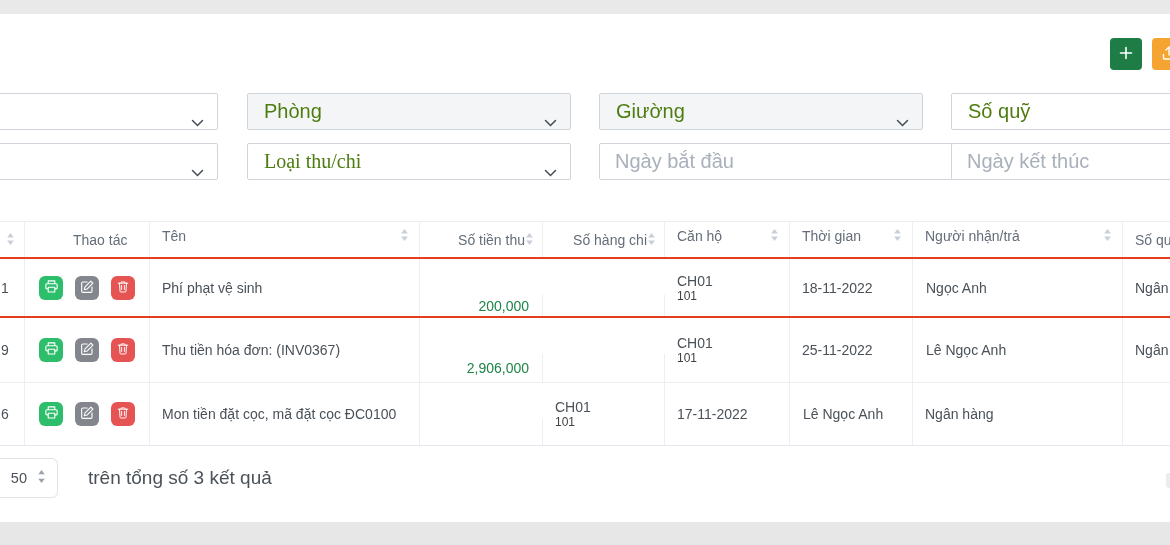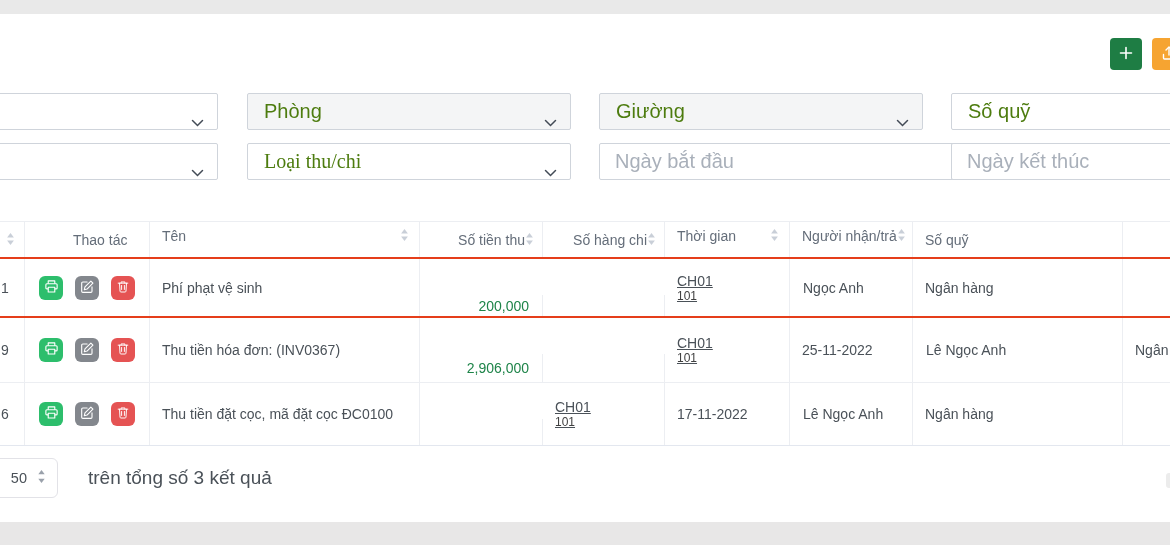--- a/index.html
+++ b/index.html
@@ -39,21 +39,21 @@
   .cell.sb{justify-content:space-between;padding:0 10px 8px 12px;}
   .cell.end{justify-content:flex-end;}
   .c0{justify-content:flex-end;padding-right:9px;}
   .c0-body{padding-left:1px;justify-content:flex-start;}
   .c-act-h{padding-left:8px;margin-left:40px;}
   .c-act{padding-left:14px;gap:12px;}
   .c-amt-h{padding-right:8px;}
   .c-amt{padding-right:13px;margin-top:36px;}
   .amt-in{color:var(--amount_in,#1e8449);}
   .c-name{padding-left:12px;}
-  .c-apt{flex-direction:column;align-items:flex-start;justify-content:center;padding-left:12px;text-decoration:underline;}
+  .c-apt{flex-direction:column;align-items:flex-start;justify-content:center;padding-left:12px;}
   .c-apt .sub{font-size:12px;color:#404040;margin-top:0;text-align:center;}
   .c-pad{padding-left:12px;}
   .abtn{width:24px;height:24px;border:none;border-radius:6px;display:flex;align-items:center;
         justify-content:center;cursor:pointer;padding:0;flex:0 0 auto;}
   .abtn.print{background:var(--print_button,#2dbe6c);}
   .abtn.edit{background:var(--edit_button,#83878d);}
   .abtn.del{background:var(--delete_button,#e55353);}
 
   
   .psize{position:absolute;left:-62px;top:458px;width:120px;height:40px;box-sizing:border-box;
@@ -151,20 +151,27 @@
             </svg></span>
       </div>
       <div class="cell end c-amt-h">
         <span>Số hàng chi</span>
         <span><svg width="9" height="12" viewBox="0 0 9 12" fill="#c9cfd8">
               <path d="M4.5 0l3.4 4.4H1.1z"></path>
               <path d="M4.5 12L1.1 7.6h6.8z"></path>
             </svg></span>
       </div>
       <div class="cell sb">
+        <span>Căn hộ</span>
+        <span><svg width="9" height="12" viewBox="0 0 9 12" fill="#c9cfd8">
+              <path d="M4.5 0l3.4 4.4H1.1z"></path>
+              <path d="M4.5 12L1.1 7.6h6.8z"></path>
+            </svg></span>
+      </div>
+      <div class="cell sb">
         <span>Thời gian</span>
         <span><svg width="9" height="12" viewBox="0 0 9 12" fill="#c9cfd8">
               <path d="M4.5 0l3.4 4.4H1.1z"></path>
               <path d="M4.5 12L1.1 7.6h6.8z"></path>
             </svg></span>
       </div>
       <div class="cell sb">
         <span>Người nhận/trả</span>
         <span><svg width="9" height="12" viewBox="0 0 9 12" fill="#c9cfd8">
               <path d="M4.5 0l3.4 4.4H1.1z"></path>
@@ -209,20 +216,23 @@
       <div class="cell end c-amt amt-in">
           <span>200,000</span>
         </div>
       <div class="cell end c-amt">
           <span></span>
         </div>
       <div class="cell c-apt">
           <span>CH01</span>
           <span class="sub">101</span>
         </div>
+      <div class="cell c-pad">
+          <span>18-11-2022</span>
+        </div>
       <div class="cell" style="padding-left:13px;">
           <span>Ngọc Anh</span>
         </div>
       <div class="cell c-pad">
           <span>Ngân hàng</span>
         </div>
     </div>
 
     <div class="trow r2">
       <div class="cell c0-body">
@@ -296,21 +306,21 @@
         <button class="abtn del">
             <span><svg width="14" height="15" viewBox="0 0 16 16" fill="none" stroke="#fff" stroke-width="1.1" stroke-linecap="round" stroke-linejoin="round">
                 <path d="M2.5 4.2h11"></path>
                 <path d="M5.8 4.2V2.8h4.4v1.4"></path>
                 <path d="M4 4.2l.6 9.2c0 .5.5.9 1 .9h4.8c.5 0 1-.4 1-.9l.6-9.2"></path>
                 <path d="M6.4 6.8v4.6M9.6 6.8v4.6"></path>
               </svg></span>
           </button>
       </div>
       <div class="cell c-name">
-          <span>Thu tiền đặt cọc, mã đặt cọc ĐC0100</span>
+          <span>Mon tiền đặt cọc, mã đặt cọc ĐC0100</span>
         </div>
       <div class="cell end c-amt">
           <span></span>
         </div>
       <div class="cell c-apt">
           <span>CH01</span>
           <span class="sub">101</span>
         </div>
       <div class="cell c-pad">
           <span>17-11-2022</span>

